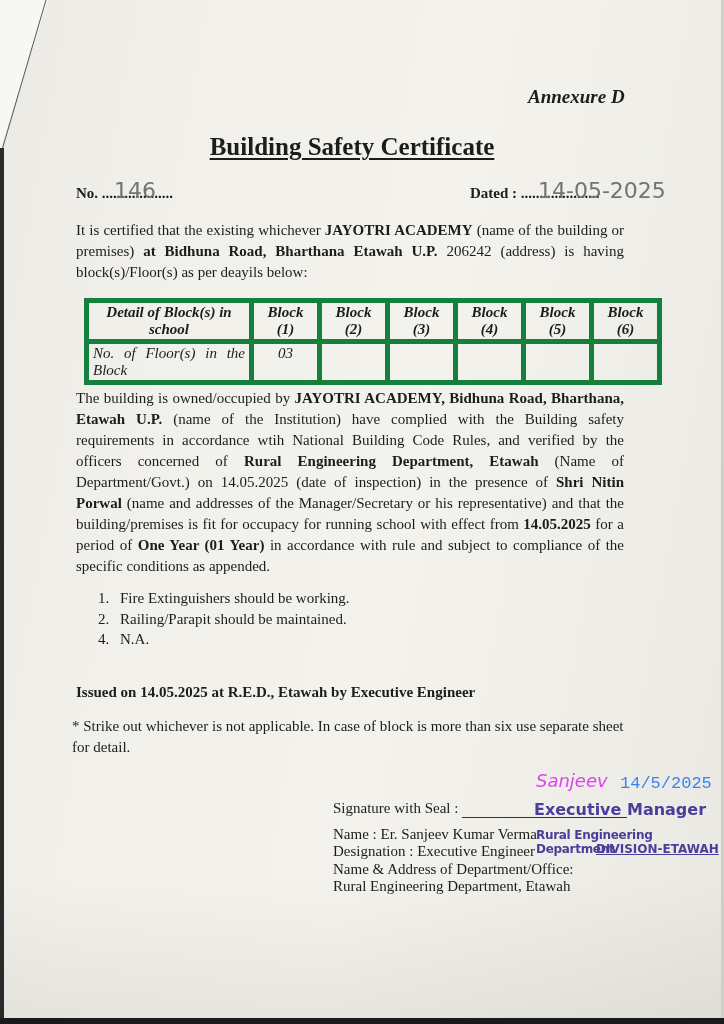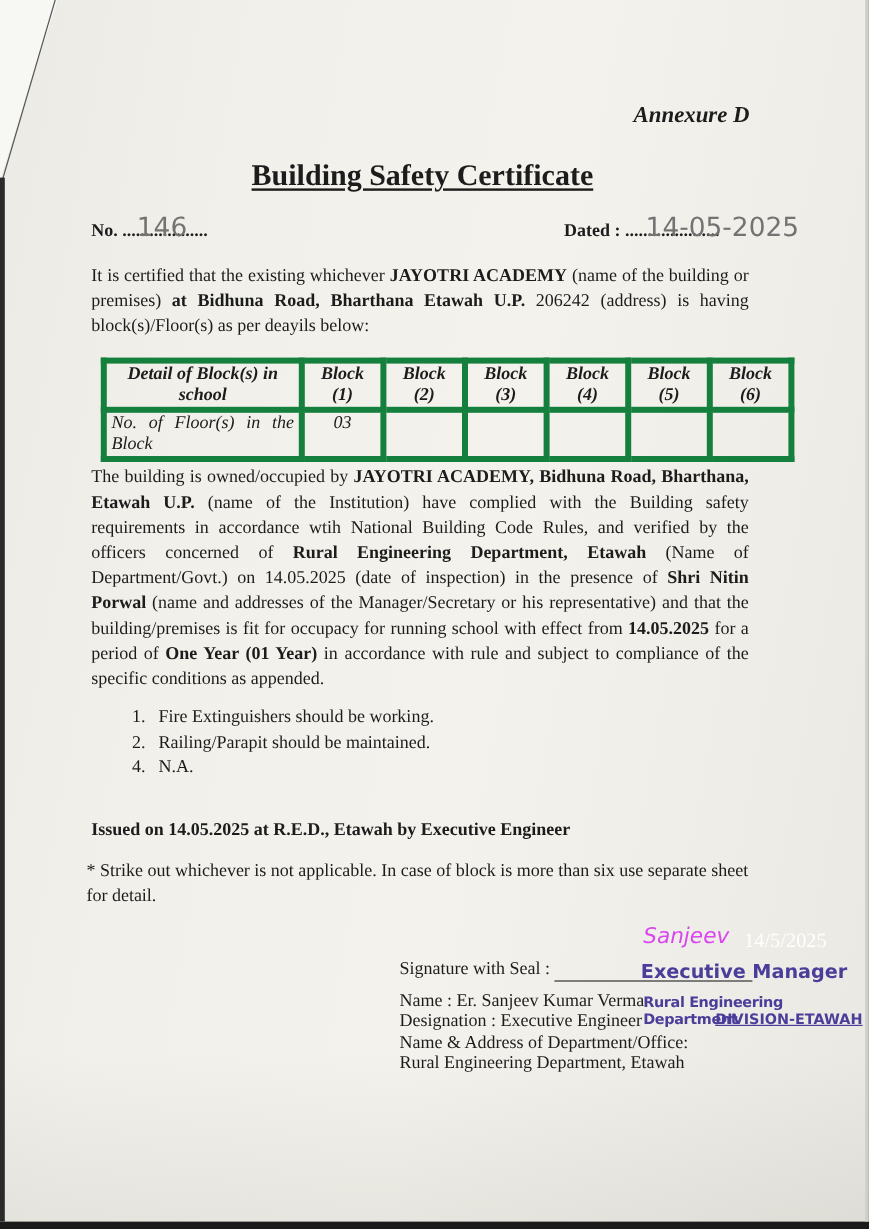--- a/index.html
+++ b/index.html
@@ -57,40 +57,40 @@
   }
   table.blocks td {
     border:5px solid #15803d; vertical-align:top; padding:1px 4px; text-align:center;font-style:italic;
   }
   table.blocks td.hdr { font-weight:bold; }
   table.blocks td.c0 { width:152px; }
   table.blocks td.cb { width:55px; }
   table.blocks td.left { text-align:justify; text-align-last:left; }
   .p2 { top:388px; }
   .conditions {
-    left:110px; top:588px; font-size:15px; line-height:20.5px; margin:0; padding:0; list-style:none;
+    left:98px; top:588px; font-size:15px; line-height:20.5px; margin:0; padding:0; list-style:none;
   }
   .conditions li span.num { display:inline-block; width:22px; }
   .issued { left:76px; top:684px; font-size:15px; font-weight:bold; }
   .note { left:72px; width:552px; top:716px; font-size:15px; line-height:21px; }
   .sig-block { left:333px; top:800px; font-size:15px; line-height:17.5px; }
   .sig-line {
     display:inline-block; width:165px; border-bottom:1.5px solid #333; vertical-align:bottom; margin-left:4px;
   }
   .stamp {
     font-family:"DejaVu Sans", sans-serif; color:#4b3d9a; font-weight:bold;
   }
   .stamp-1 { left:534px; top:800px; font-size:16px; }
   .stamp-2 { left:536px; top:828px; font-size:12px; letter-spacing:-0.3px; }
   .stamp-3 { left:572px; top:842px; font-size:12px; text-decoration:underline;margin-left:24px; }
   .sign-scribble {
     left:536px; top:770px; font-family:"DejaVu Sans", sans-serif; font-size:18px; color:#d946ef; font-style:italic;
   }
   .sign-date {
-    left:620px; top:774px; font-family:Liberation Serif, serif; font-size:17px; color:#ffffff;
+    left:620px; top:774px; font-family:Liberation Mono, monospace; font-size:17px; color:#3b82f6;
   }
 </style>
 </head>
 <body>
 
 <div class="paper"></div>
 <div class="bg-left"></div>
 <svg class="fold-line" width="48" height="150">
   <line x1="46" y1="0" x2="2" y2="150" stroke="#555" stroke-width="1"></line>
 </svg>

